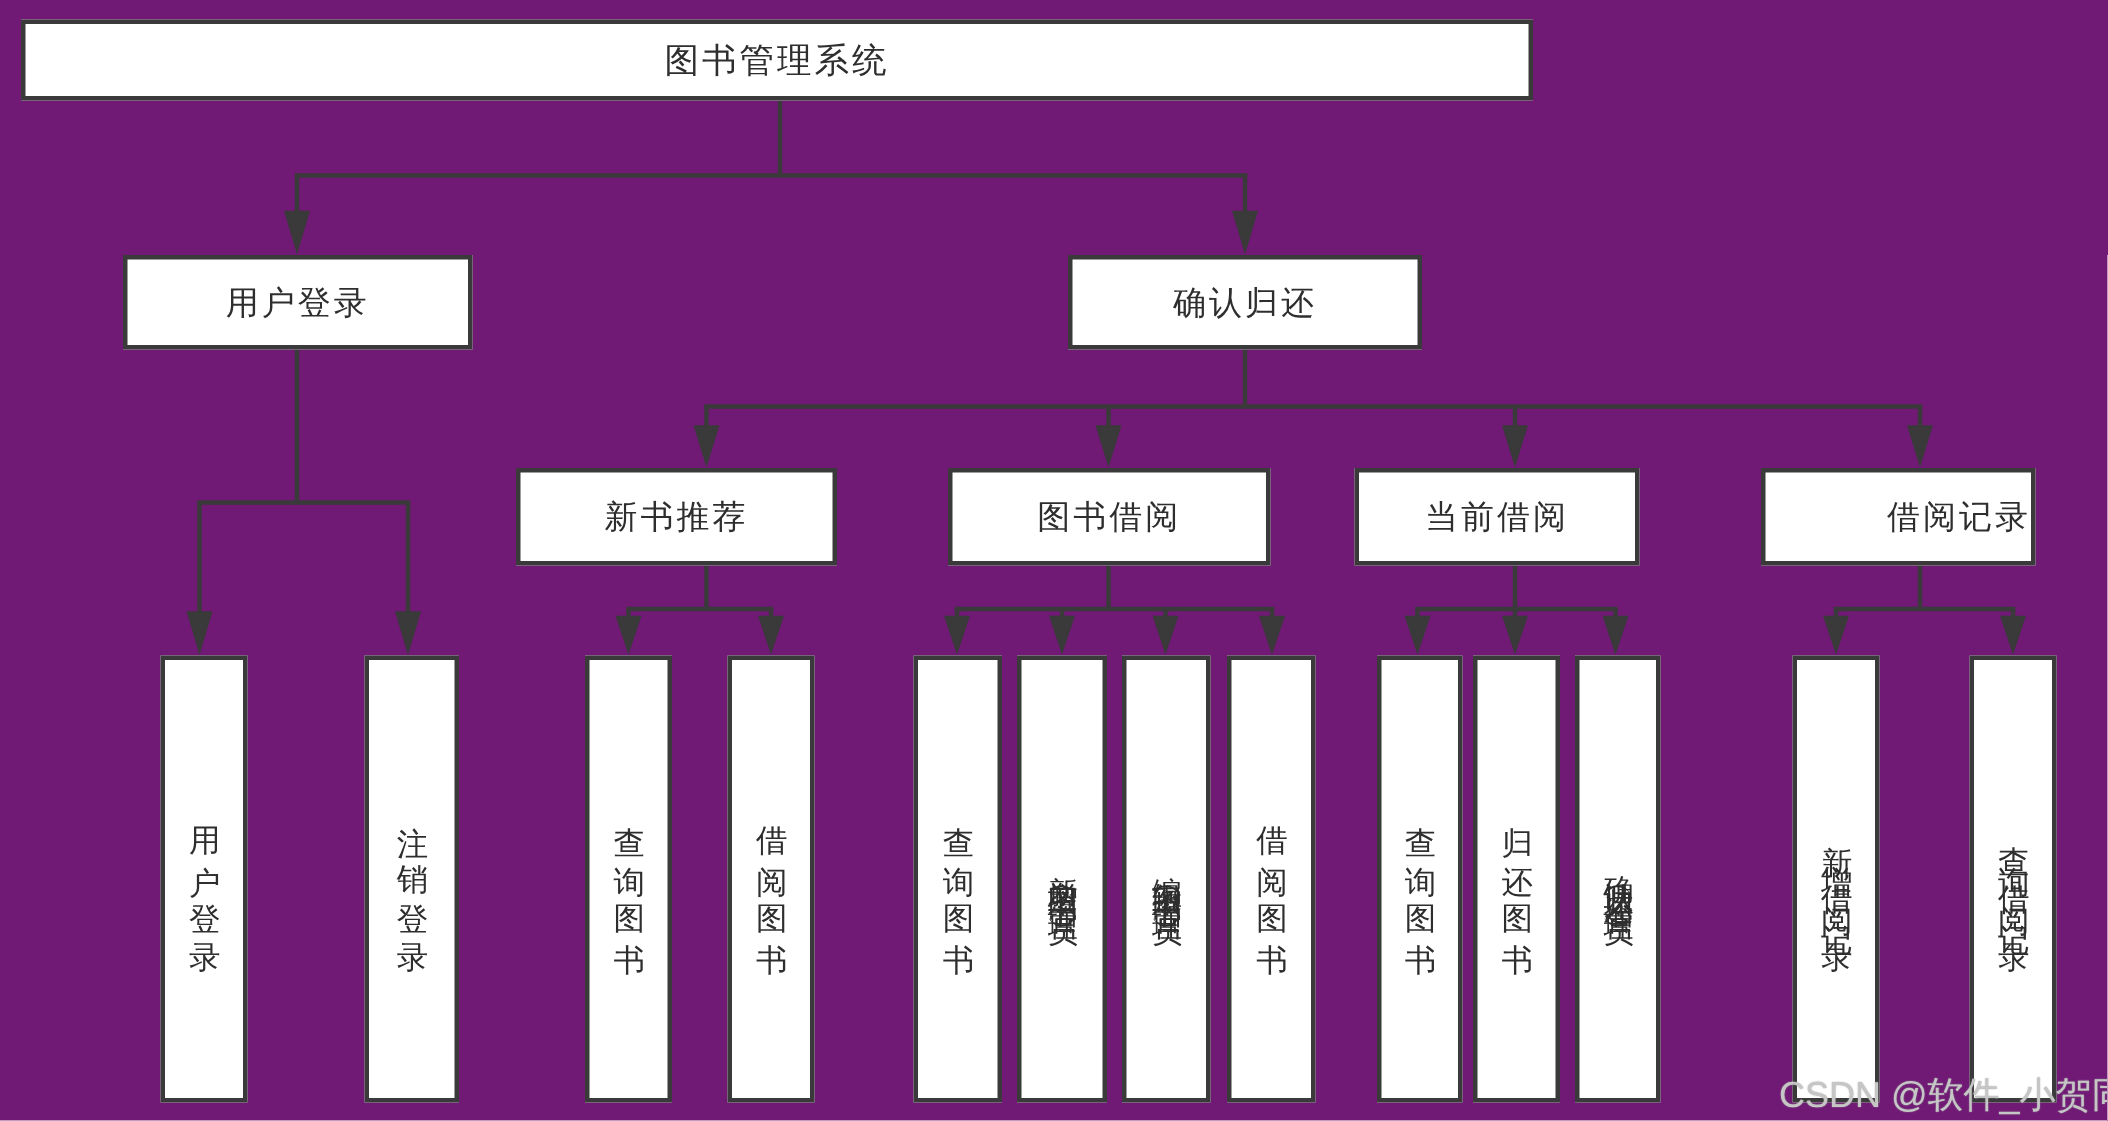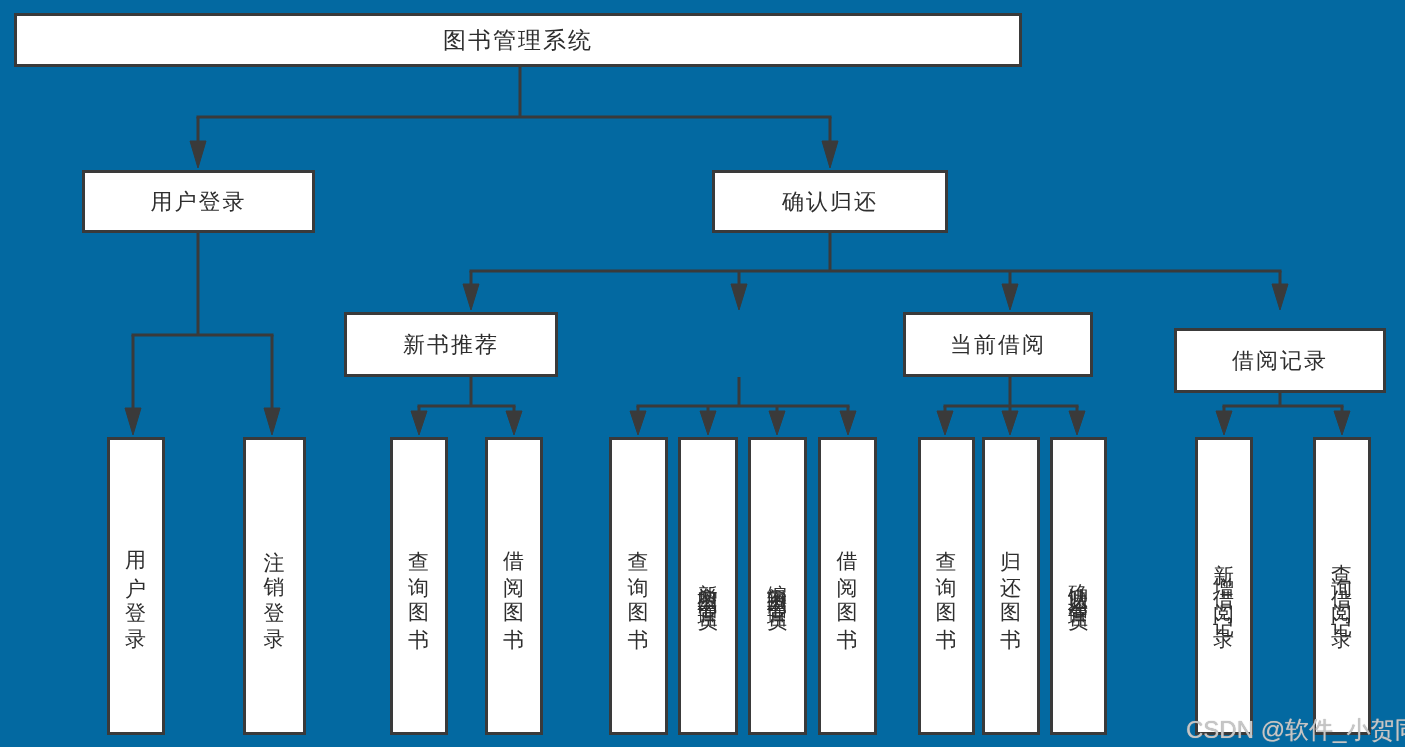--- a/index.html
+++ b/index.html
@@ -4,21 +4,21 @@
 <style>
   html, body {
     margin: 0; padding: 0;
     background: #ffffff;
     font-family: "Liberation Sans", sans-serif;
   }
   #canvas {
     position: relative;
     width: 1405px;
     height: 747px;
-    background: #0369a1;
+    background: #701a75;
     overflow: hidden;
   }
   #wires { position: absolute; left: 0; top: 0; z-index: 1; }
   .box {
     position: absolute;
     box-sizing: border-box;
     border: 3px solid #3a3a3a;
     background: #ffffff;
     color: #2e2e2e;
     display: flex;
@@ -154,24 +154,27 @@
   <div class="box" style="left:82px; top:170px; width:233px; height:63px;">
     <span>用户登录</span>
   </div>
   <div class="box" style="left:712px; top:170px; width:236px; height:63px;">
     <span>确认归还</span>
   </div>
 
   <div class="box" style="left:344px; top:312px; width:214px; height:65px;">
     <span>新书推荐</span>
   </div>
+  <div class="box" style="left:632px; top:312px; width:215px; height:65px;">
+    <span>图书借阅</span>
+  </div>
   <div class="box" style="left:903px; top:312px; width:190px; height:65px;">
     <span>当前借阅</span>
   </div>
-  <div class="box" style="left:1174px; top:328px; width:212px; height:65px;">
+  <div class="box" style="left:1174px; top:312px; width:183px; height:65px;justify-content:flex-end;">
     <span>借阅记录</span>
   </div>
 
   <div class="vbox" style="left:107px; width:58px;">
     <span class="vlabel sp4">用户登录</span>
   </div>
   <div class="vbox" style="left:243px; width:63px;">
     <span class="vlabel sp4">注销登录</span>
   </div>
 

